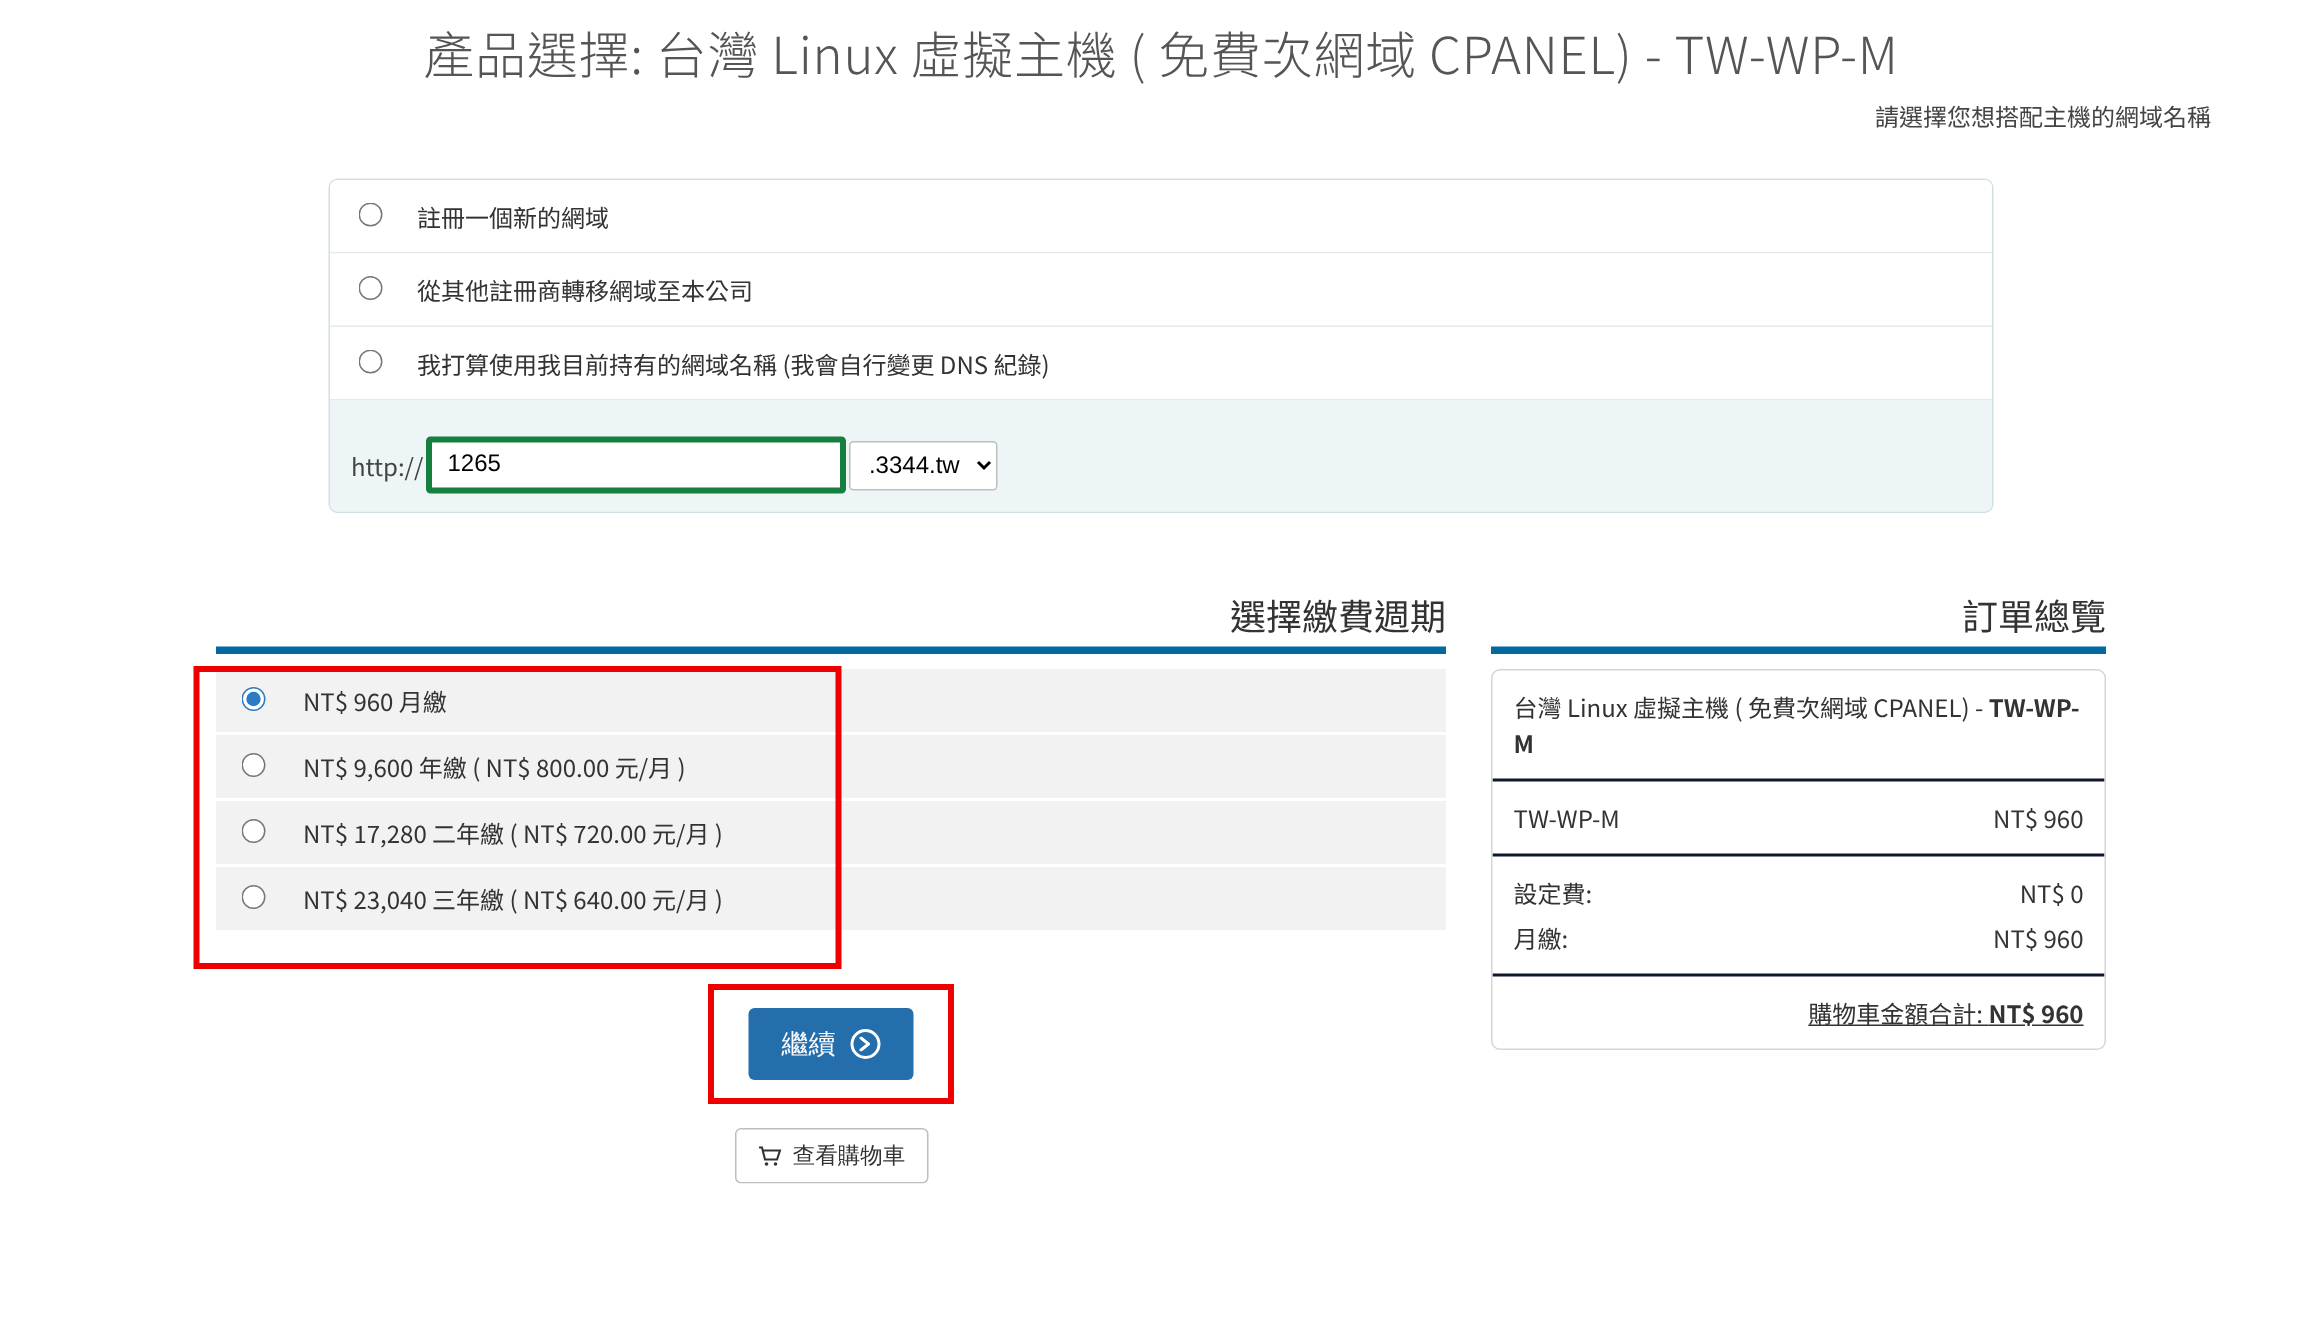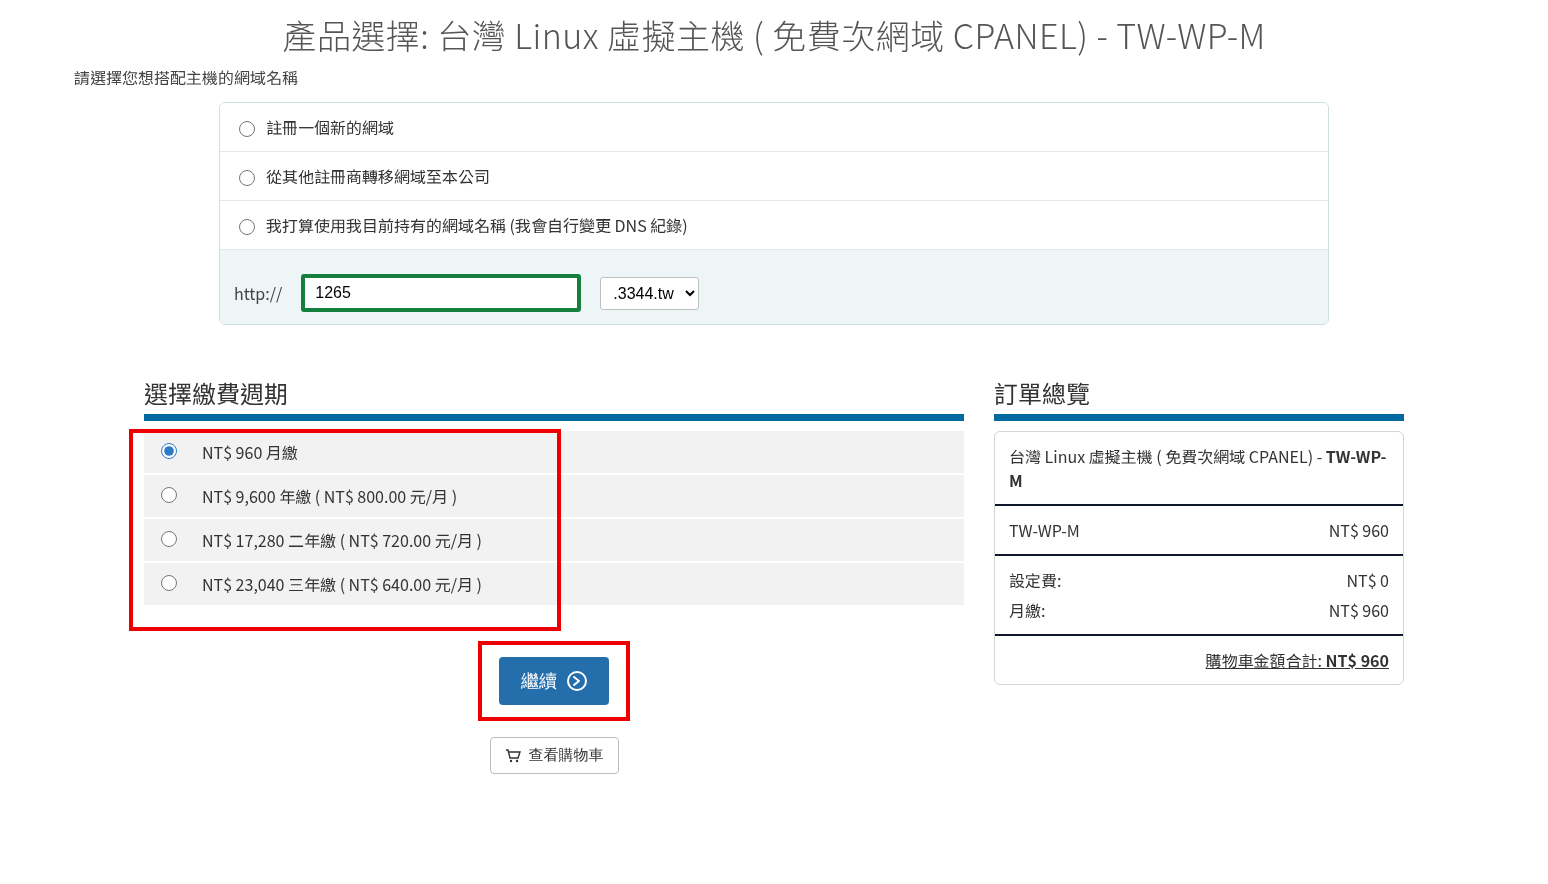--- a/index.html
+++ b/index.html
@@ -13,67 +13,67 @@
     .wrap { width: 1400px; margin: 0 auto; }
     h1.title {
       font-weight: 300;
       color: #555;
       font-size: 34px;
       text-align: center;
       margin: 10px 0 6px;
       letter-spacing: .5px;
     }
     .subtitle {
-      text-align: left;
+      text-align: right;
       color: #444;
       font-size: 16px;
-      margin-bottom: 13px;
+      margin-bottom: 30px;
     }
 
     
     .panel {
       width: 1110px;
       margin: 0 auto 50px;
       border: 1px solid #cfdfe2;
       border-radius: 6px;
       overflow: hidden;
     }
     .panel .row {
       padding: 12px 14px;
       border-bottom: 1px solid #e3eaec;
       font-size: 16px;
       color: #333;
       background: #fff;
     }
     .panel .row:last-child { border-bottom: none; }
     .panel .row.selected { background: #eef5f7; }
-    .panel label.opt { display: flex; align-items: center; gap: 8px; cursor: pointer; }
+    .panel label.opt { display: flex; align-items: flex-start; gap: 20px; cursor: pointer; }
     .panel input[type=radio] {
       width: 16px; height: 16px; accent-color: #2d7bc4;
     }
     .sub-input-row {
-      display: flex; align-items: center; gap: 19px; margin-top: 12px;
+      display: flex; align-items: center; gap: 2px; margin-top: 12px;
     }
     .proto { color: #444; font-size: 16px; }
     .txt {
       font-size: 16px; padding: 6px 10px; width: 280px;
       border: 4px solid #15803d; border-radius: 3px;
     }
     select.tld {
       font-size: 16px; padding: 6px 8px;
       border: 1px solid #bfbfbf; border-radius: 3px; background:#fff;
     }
 
     
     .lower { display: flex; gap: 30px; padding: 0 70px; }
     .col-left { flex: 1 1 auto; position: relative; }
     .col-right { width: 410px; }
     h2.section {
       font-weight: 400; font-size: 24px; color: #333;
-      border-bottom: 7px solid #0369a1; padding-bottom: 4px; margin: 0 0 10px;
+      border-bottom: 5px solid #0369a1; padding-bottom: 4px; margin: 0 0 10px; text-align: right;
     }
 
     .cycle-box { position: relative; }
     .cycle-redbox {
       position: absolute; left: -15px; top: -2px;
       width: 432px; height: 202px; border: 4px solid #e00; pointer-events: none;
     }
     table.cycle { width: 100%; border-collapse: collapse; }
     table.cycle tr { }
     table.cycle td {
@@ -87,21 +87,21 @@
       border: 1px solid #d5d5d5; border-radius: 6px; overflow: hidden;
       font-size: 16px;
     }
     .summary .sum-row { padding: 12px 14px; border-bottom: 2px solid #0f172a; }
     .summary .sum-row:last-child { border-bottom: none; }
     .summary .line { display:flex; justify-content:space-between; }
     .summary .foot { text-align: right; padding: 12px 14px; text-decoration: underline; }
     .summary b { font-weight: 700; }
 
     .btn-redbox {
-      width: 152px; margin: 34px auto 10px; position: relative;
+      width: 164px; margin: 34px auto 10px; position: relative;
       text-align: center; padding: 12px 10px;
       border: 4px solid #e00;
     }
     .btn-primary {
       display:inline-flex; align-items:center; gap:10px;
       background:#256eac; color:#fff; border:none; border-radius:4px;
       font-size:18px; padding: 12px 22px; cursor:pointer;
     }
     .arrow-circle {
       display:inline-flex; width:20px; height:20px; border:2px solid #fff; border-radius:50%;

